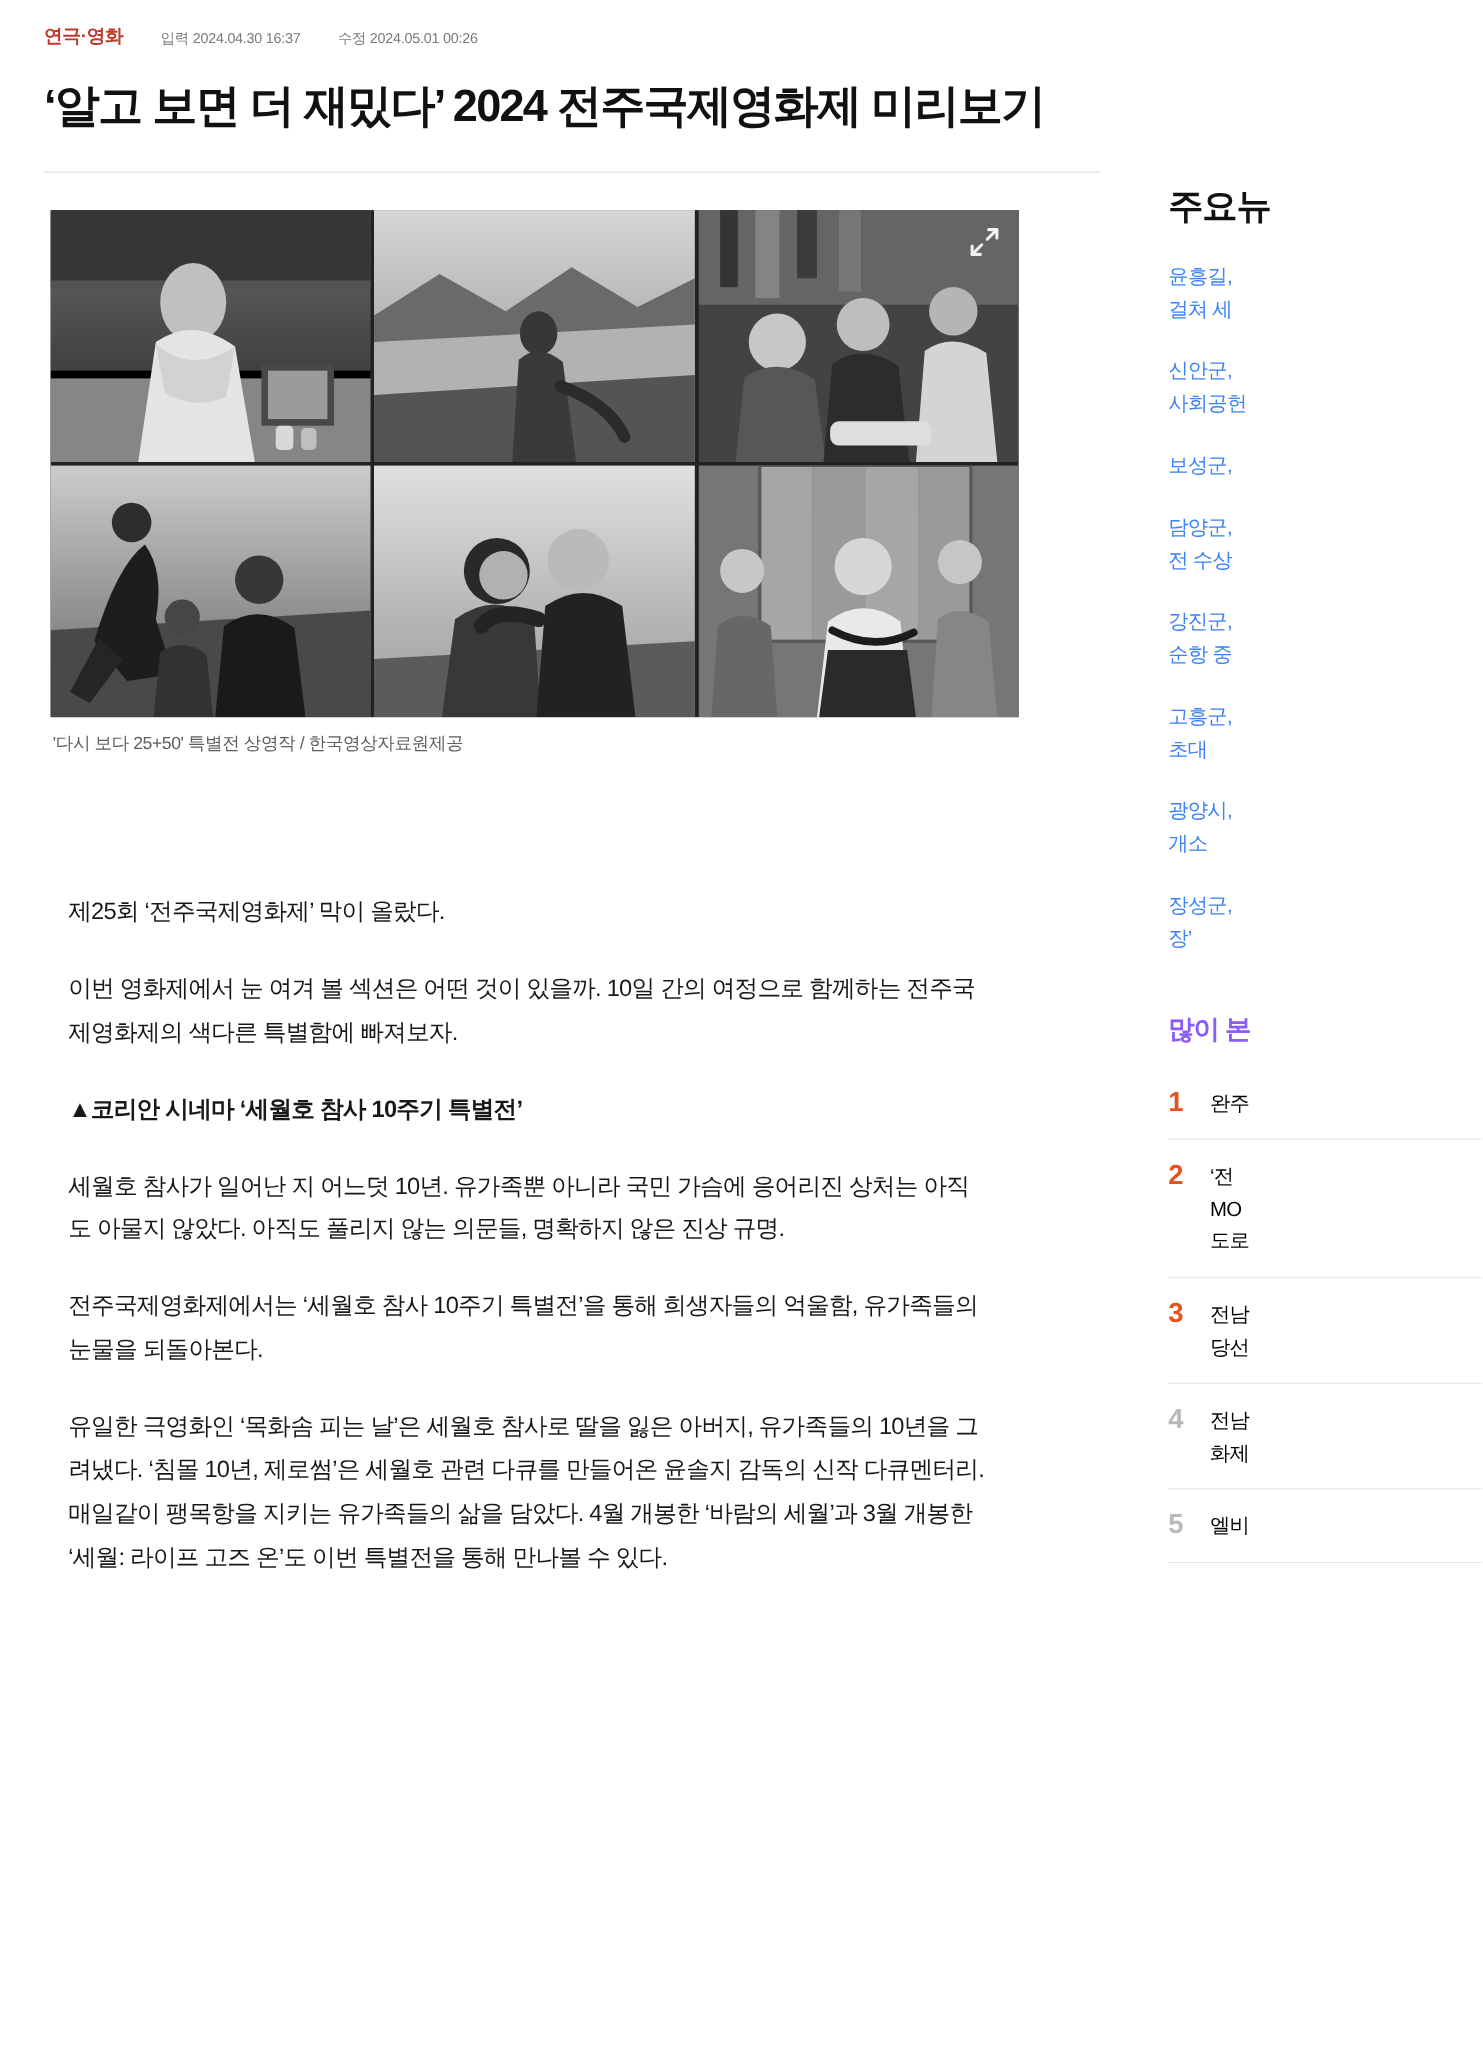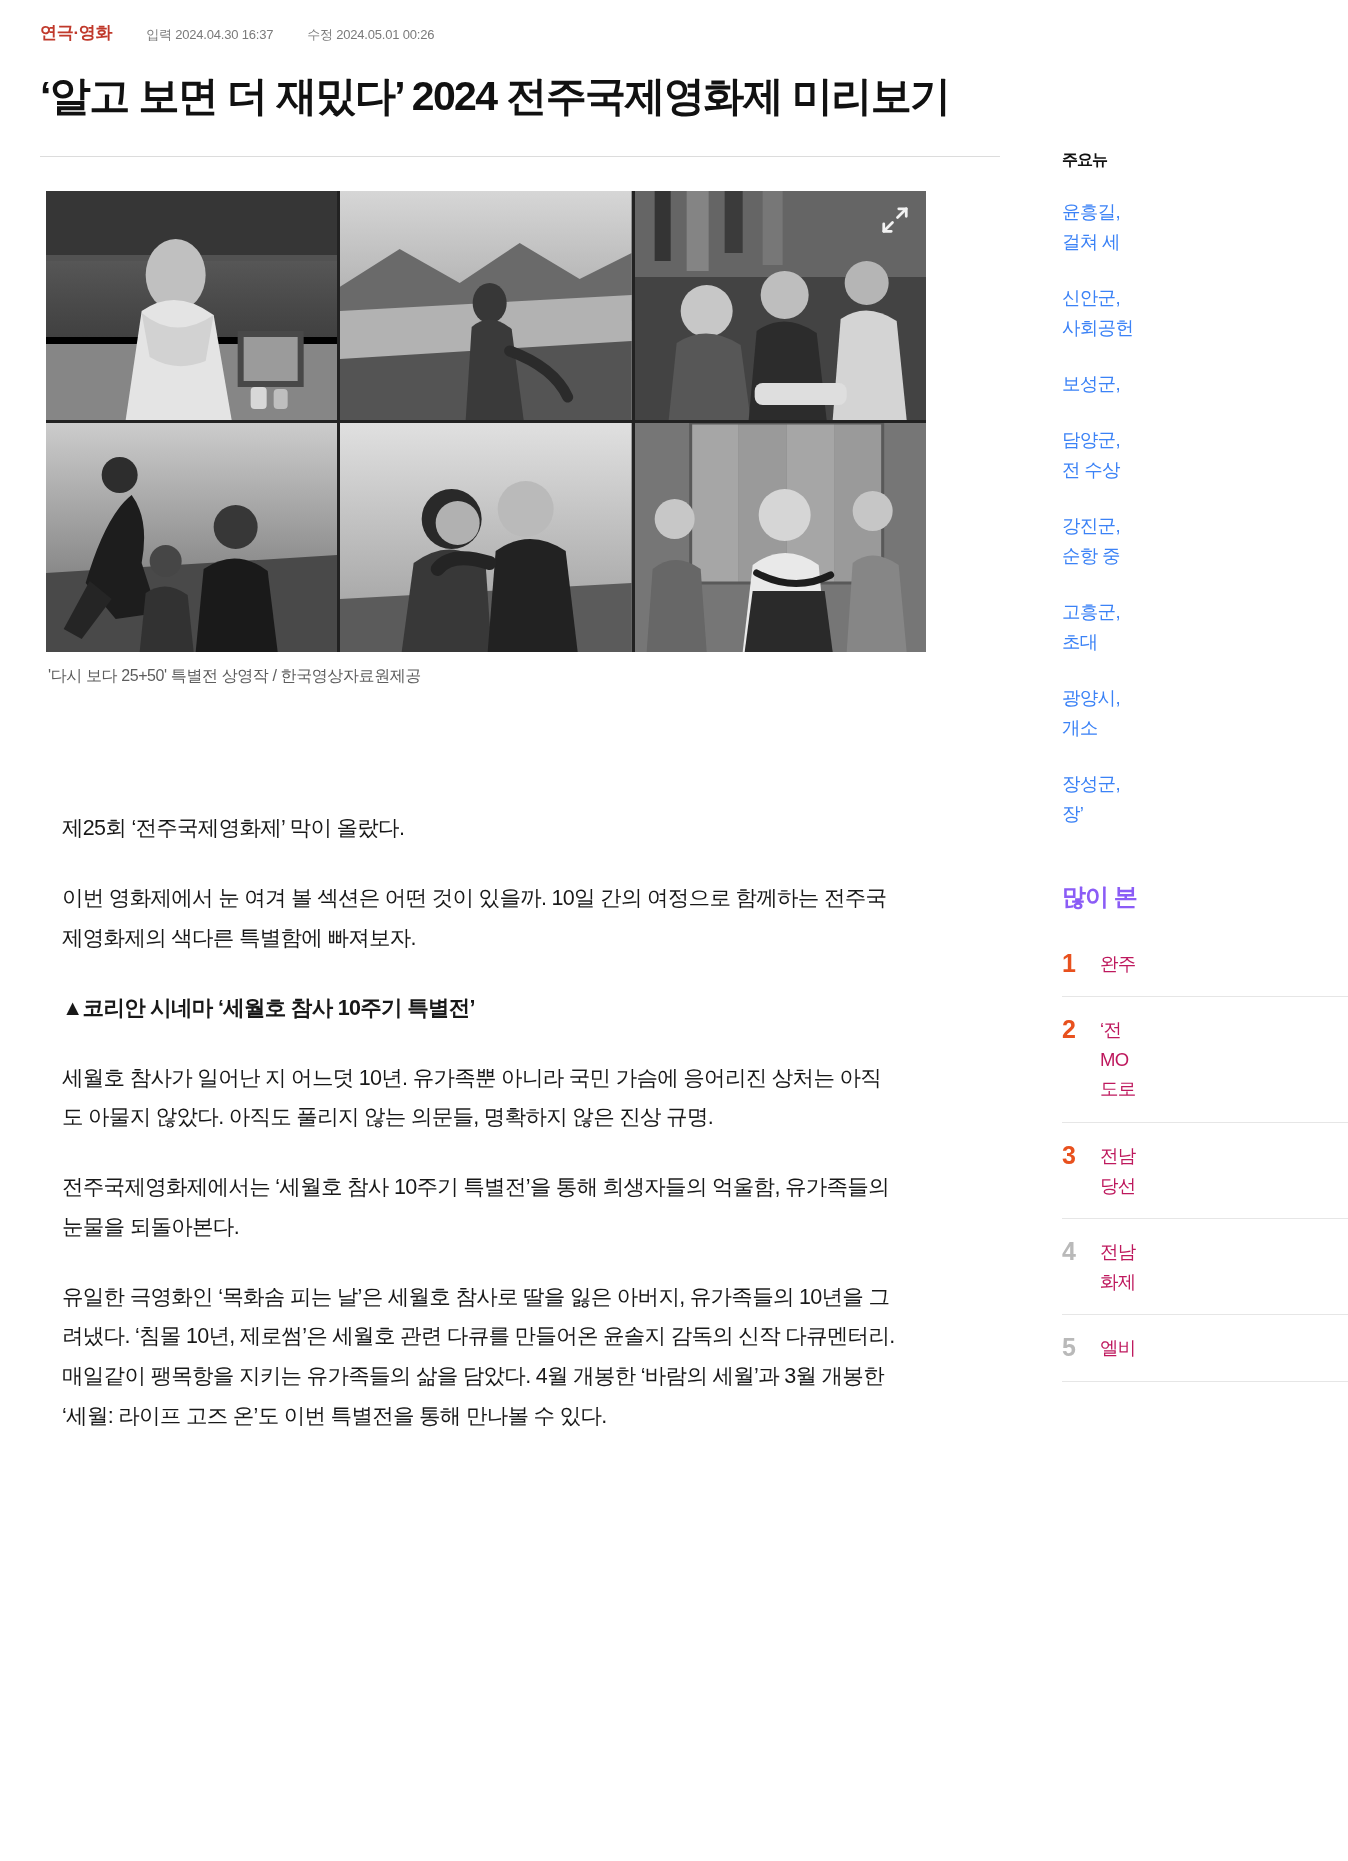--- a/index.html
+++ b/index.html
@@ -104,25 +104,25 @@
   }
   .body-text p.sub { font-weight: 700; }
   
   .sidebar {
     width: 308px;
     padding: 150px 0 0 22px;
     border-left: 0;
     overflow: hidden;
   }
   .side-title {
-    font-size: 16px;
+    font-size: 32px;
     font-weight: 700;
     letter-spacing: -1px;
     color: #111;
-    margin: 0 0 26px 0;
+    margin: 16px 0 26px 0;
     white-space: nowrap;
   }
   .side-list { list-style: none; margin: 0; padding: 0; }
   .side-list li {
     font-size: 18.5px;
     line-height: 1.62;
     letter-spacing: -0.7px;
     color: #3b82f6;
     margin-bottom: 26px;
     white-space: pre-line;
@@ -148,21 +148,21 @@
     font-weight: 700;
     line-height: 1.15;
     min-width: 22px;
   }
   .rank-num.hot { color: #e8511e; }
   .rank-num.cold { color: #b9b9b9; }
   .rank-text {
     font-size: 18.5px;
     line-height: 1.6;
     letter-spacing: -0.7px;
-    color: #be185d;
+    color: #000000;
     white-space: pre-line;
   }
 </style>
 </head>
 <body>
 
 <div class="page">
 
   <div class="article">
 

